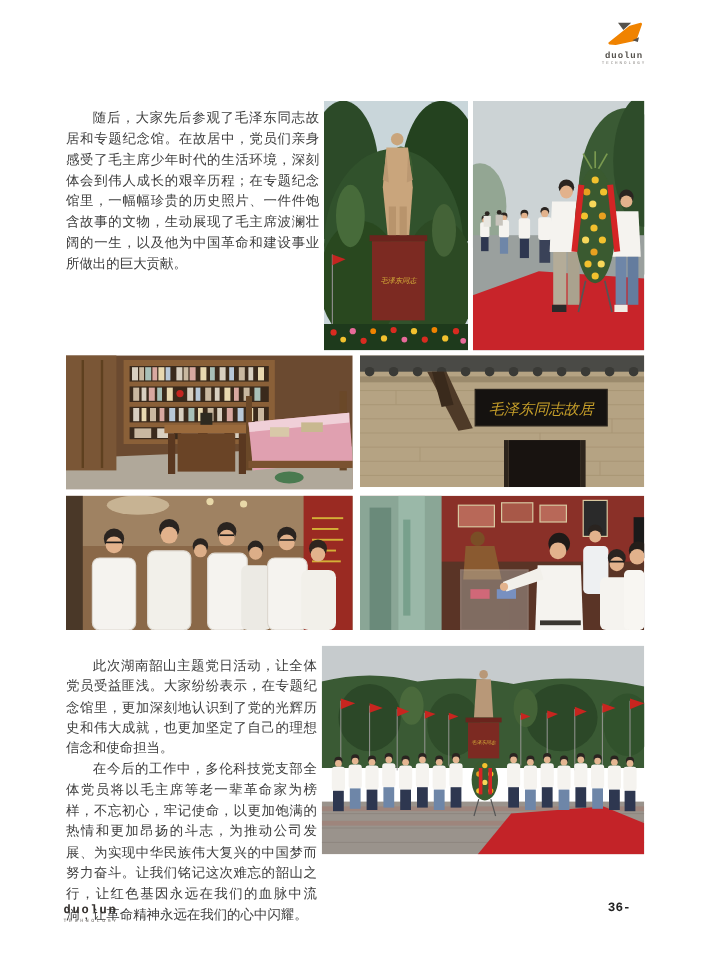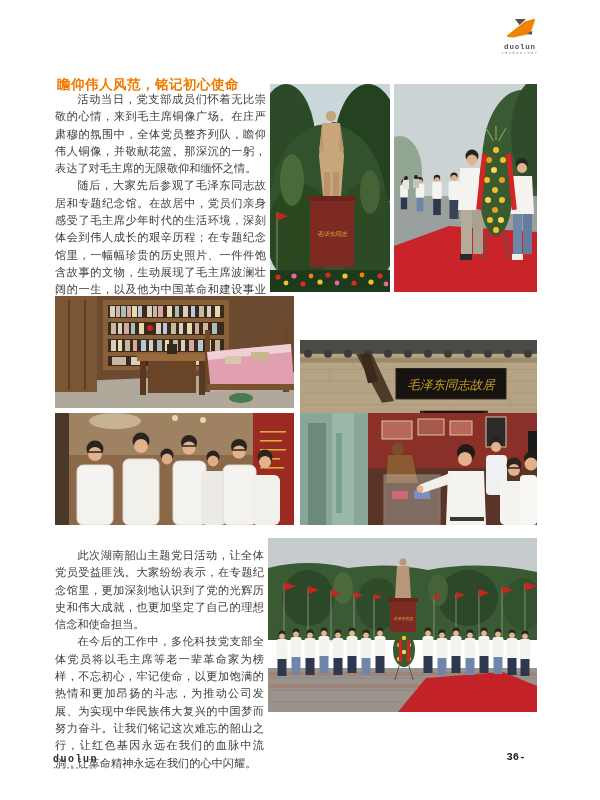--- a/index.html
+++ b/index.html
@@ -35,24 +35,22 @@
   <div class="logo-top">
     <svg width="30" height="21" viewBox="0 0 30 21">
       <polygon points="10,2 21,2 14.5,8" fill="#55524d"></polygon>
       <path d="M3,19 L20,5.5 L29,3 L24.5,16 L8,19.5 Z" fill="#f08300" stroke="#f08300" stroke-width="2" stroke-linejoin="round"></path>
       <polygon points="22,16.5 27.5,14 26.5,18" fill="#55524d"></polygon>
     </svg>
     <div class="wordmark">duolun</div>
     <div class="subtext">TECHNOLOGY</div>
   </div>
 
-  <div class="sec-title" style="left:57px;top:76px;">瞻仰伟人风范，铭记初心使命</div>
 
   <div class="text-col" style="left:55px;top:92px;width:211px;">
-    <p>活动当日，党支部成员们怀着无比崇敬的心情，来到毛主席铜像广场。在庄严肃穆的氛围中，全体党员整齐列队，瞻仰伟人铜像，并敬献花篮。那深沉的一躬，表达了对毛主席的无限敬仰和缅怀之情。</p>
     <p>随后，大家先后参观了毛泽东同志故居和专题纪念馆。在故居中，党员们亲身感受了毛主席少年时代的生活环境，深刻体会到伟人成长的艰辛历程；在专题纪念馆里，一幅幅珍贵的历史照片、一件件饱含故事的文物，生动展现了毛主席波澜壮阔的一生，以及他为中国革命和建设事业所做出的巨大贡献。</p>
   </div>
 
   <div class="photo" style="left:270px;top:84px;width:120px;height:208px;">
     <svg viewBox="0 0 120 208" preserveAspectRatio="none">
       <rect x="0" y="0" width="120" height="208" fill="#c9d6da"></rect>
       <g>
         <ellipse cx="16" cy="62" rx="30" ry="62" fill="#2c4a28"></ellipse>
         <ellipse cx="98" cy="66" rx="34" ry="66" fill="#24421f"></ellipse>
         <ellipse cx="58" cy="120" rx="58" ry="80" fill="#31522c"></ellipse>
@@ -257,21 +255,21 @@
         <polygon points="152,56 236,48 239,88 156,96" fill="#e0a0b0"></polygon>
         <polygon points="152,56 236,48 236,56 153,64" fill="#f0d0d8"></polygon>
         <rect x="170" y="60" width="16" height="8" fill="#d8c8a8"></rect>
         <rect x="196" y="56" width="18" height="8" fill="#c8b890"></rect>
         <rect x="152" y="88" width="87" height="6" fill="#7a5230"></rect>
         <ellipse cx="186" cy="102" rx="12" ry="5" fill="#4a7a50"></ellipse>
       </g>
     </svg>
   </div>
 
-  <div class="photo" style="left:300px;top:296px;width:237px;height:110px;margin-top:44px;">
+  <div class="photo" style="left:300px;top:296px;width:237px;height:110px;">
     <svg viewBox="0 0 237 112" preserveAspectRatio="none">
       <rect x="0" y="0" width="237" height="112" fill="#b5a383"></rect>
       <g stroke="#a18f6e" stroke-width="0.7" opacity="0.7">
         <line x1="0" y1="30" x2="237" y2="30"></line>
           <line x1="0" y1="42" x2="237" y2="42"></line>
         <line x1="0" y1="54" x2="237" y2="54"></line>
           <line x1="0" y1="66" x2="237" y2="66"></line>
         <line x1="0" y1="78" x2="237" y2="78"></line>
           <line x1="0" y1="90" x2="237" y2="90"></line>
         <line x1="0" y1="102" x2="237" y2="102"></line>

